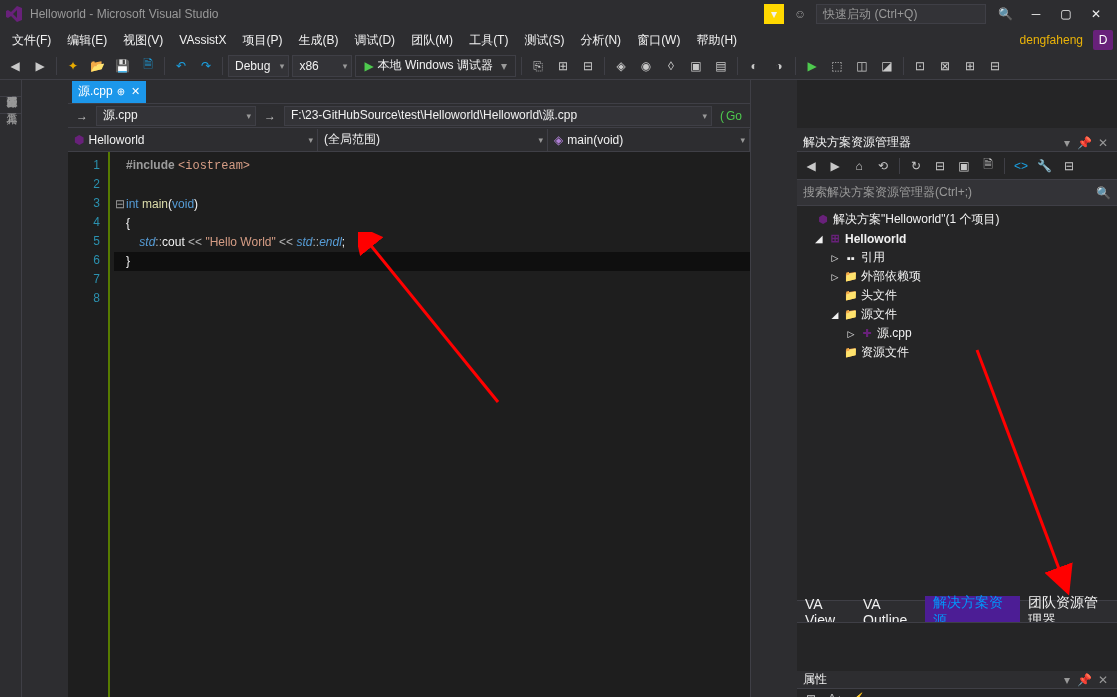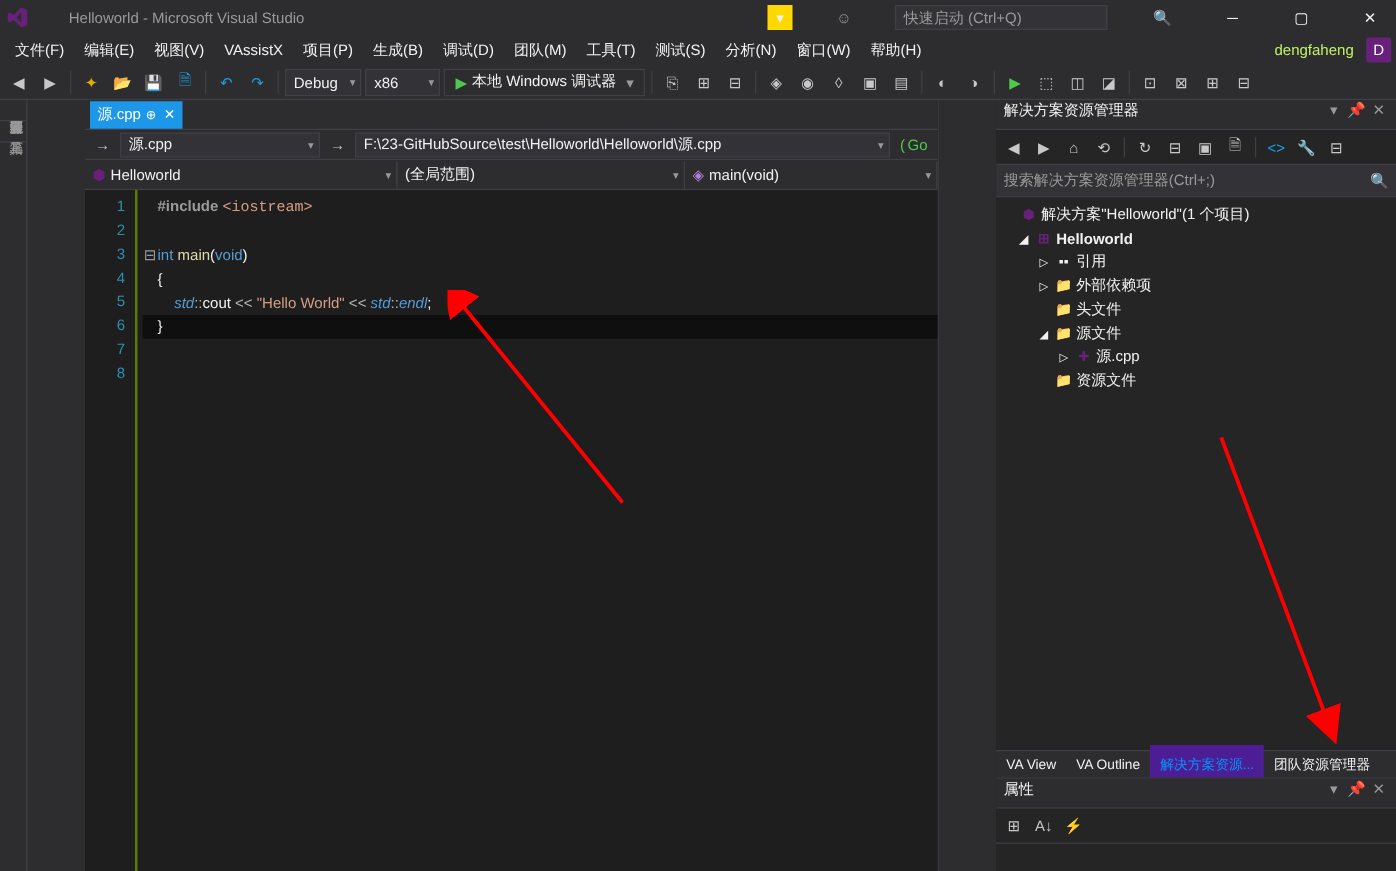--- a/index.html
+++ b/index.html
@@ -1,29 +1,29 @@
 <!DOCTYPE html>
 <html><head>
 <meta charset="utf-8">
 <style>
 * { margin:0; padding:0; box-sizing:border-box; font-family:"Segoe UI","Microsoft YaHei",sans-serif; font-size:12px; }
 body { background:#2d2d30; color:#f1f1f1; width:1117px; height:697px; overflow:hidden; position:relative; }
-.titlebar { height:28px; background:#2d2d30; display:flex; align-items:center; padding:12px 6px;gap:25px; }
+.titlebar { height:28px; background:#2d2d30; display:flex; align-items:center; padding:12px 6px; }
 .titlebar .vs-icon { width:16px; height:16px; margin-right:8px; }
 .titlebar .title { color:#999; flex:0 0 auto; }
 .titlebar .spacer { flex:1; }
 .titlebar .notif { width:20px; height:20px; background:#ffd800; display:flex; align-items:center; justify-content:center; margin-right:6px; }
 .titlebar .feedback { width:20px; height:20px; margin-right:6px; color:#999; display:flex; align-items:center; justify-content:center; }
 .titlebar .quick { width:170px; height:20px; background:#333337; border:1px solid #3f3f46; color:#999; padding:0 6px; display:flex; align-items:center; margin-right:4px; }
 .titlebar .search-icon { color:#999; margin:0 8px; }
 .titlebar .winbtn { width:30px; height:20px; color:#f1f1f1; display:flex; align-items:center; justify-content:center; }
 .menubar { height:24px; background:#2d2d30; display:flex; align-items:center; padding:0 4px; }
 .menubar .mitem { padding:0 8px; height:22px; display:flex; align-items:center; color:#f1f1f1; }
 .menubar .spacer { flex:1; }
-.menubar .user { color:#bef264; padding:0 6px; }
+.menubar .user { color:#eab308; padding:0 6px; }
 .menubar .avatar { width:20px; height:20px; background:#68217a; color:#fff; display:flex; align-items:center; justify-content:center; border-radius:2px; margin-left:4px; }
 .toolbar { height:28px; background:#2d2d30; border-bottom:1px solid #3f3f46; display:flex; align-items:center; padding:0 4px; gap:3px; }
 .toolbar .tb { width:22px; height:22px; display:flex; align-items:center; justify-content:center; color:#c8c8c8; }
 .toolbar .sep { width:1px; height:18px; background:#3f3f46; margin:0 2px; }
 .toolbar .combo { height:22px; background:#333337; border:1px solid #3f3f46; color:#f1f1f1; padding:0 18px 0 6px; display:flex; align-items:center; min-width:60px; position:relative; }
 .toolbar .combo::after { content:"▾"; position:absolute; right:4px; color:#999; font-size:9px; }
 .toolbar .run-btn { height:22px; background:#2d2d30; border:1px solid #3f3f46; color:#f1f1f1; padding:0 8px; display:flex; align-items:center; gap:4px; }
 .toolbar .run-btn .play { color:#4ec94e; }
 .main { display:flex; height:calc(697px - 28px - 24px - 28px);gap:46px; }
 .left-tabs { width:22px; background:#2d2d30; border-right:1px solid #3f3f46; display:flex; flex-direction:column; }
@@ -49,35 +49,35 @@
 .kw { color:#569cd6; }
 .str { color:#d69d85; }
 .num { color:#b5cea8; }
 .type { color:#569cd6; font-style:italic; }
 .func { color:#dcdcaa; }
 .inc { color:#9b9b9b;font-weight:bold; }
 .incfile { color:#d69d85;font-family:Liberation Mono, monospace; }
 .op { color:#b4b4b4; }
 .fold { color:#999; display:inline-block; width:12px; text-align:center; }
 .right-panel { width:320px; background:#252526; display:flex; flex-direction:column; }
-.panel-hdr { height:24px; background:#2d2d30; border-bottom:1px solid #3f3f46; display:flex; align-items:flex-start; padding:0 6px; color:#f1f1f1; }
+.panel-hdr { height:24px; background:#2d2d30; border-bottom:1px solid #3f3f46; display:flex; align-items:flex-end; padding:0 6px; color:#f1f1f1;margin-top:48px; }
 .panel-hdr .spacer { flex:1; }
 .panel-hdr .hbtn { width:16px; height:16px; color:#999; display:flex; align-items:center; justify-content:center; margin-left:2px; }
 .panel-tb { height:28px; background:#252526; border-bottom:1px solid #3f3f46; display:flex; align-items:center; padding:0 4px; gap:4px; }
 .panel-tb .tb { width:20px; height:20px; color:#c8c8c8; display:flex; align-items:center; justify-content:center; }
 .panel-tb .sep { width:1px; height:16px; background:#3f3f46; margin:0 2px; }
 .panel-search { height:26px; background:#333337; border-bottom:1px solid #3f3f46; display:flex; align-items:center; padding:0 6px; color:#999; }
 .panel-search .spacer { flex:1; }
 .tree { flex:1; background:#252526; padding:4px 0; overflow:auto; }
 .tree-row { height:19px; display:flex; align-items:center; padding-left:4px; color:#f1f1f1; gap:2px; }
 .tree-row .exp { width:12px; text-align:center; color:#f1f1f1; font-size:9px; }
 .tree-row .ticon { width:16px; height:16px; display:flex; align-items:center; justify-content:center; font-size:11px; }
 .tree-row.bold { font-weight:bold; }
 .bottom-tabs { height:22px; background:#2d2d30; border-top:1px solid #3f3f46; display:flex; align-items:center; }
-.bottom-tabs .btab { padding:16px 8px; height:20px; display:flex; align-items:center; color:#f1f1f1; font-size:11px; }
+.bottom-tabs .btab { padding:16px 8px; height:20px; display:flex; align-items:center; color:#f1f1f1; font-size:14px; }
 .bottom-tabs .btab.active { color:#0097fb; background:#4c1d95; }
 .props-panel { height:75px; background:#252526; border-top:1px solid #3f3f46; display:flex; flex-direction:column; }
 .arrow { position:absolute; pointer-events:none; }
 svg.vs-logo path { fill:#68217a; }
 </style>
 </head>
 <body>
 
 <div class="titlebar">
   <svg class="vs-icon vs-logo" viewBox="0 0 16 16">

